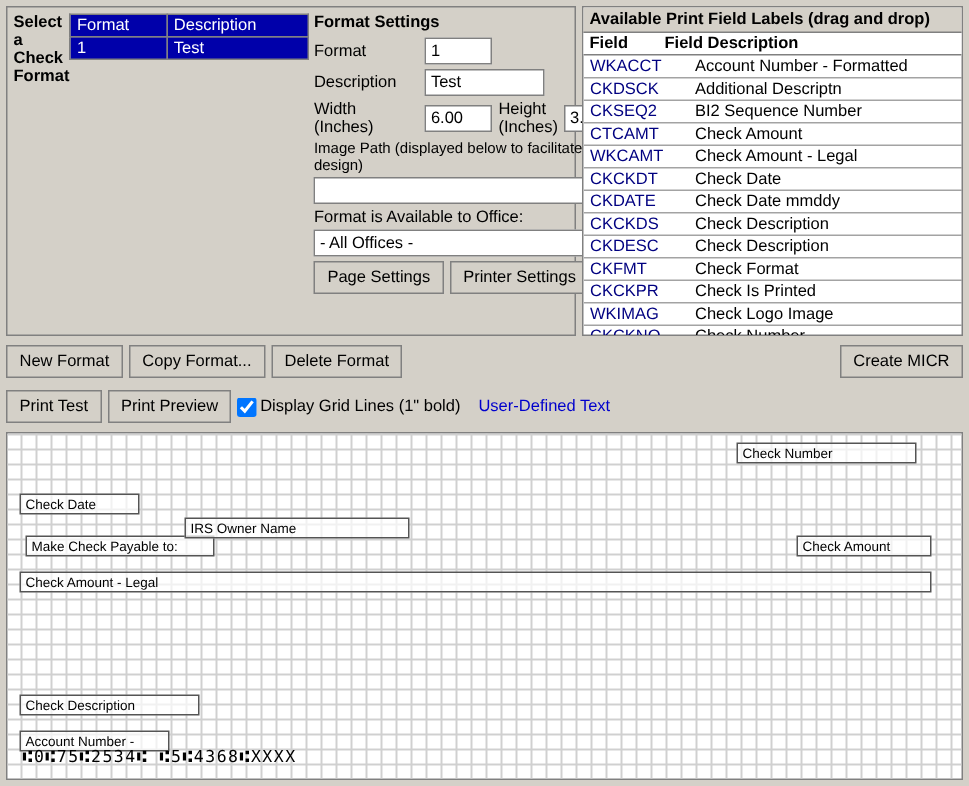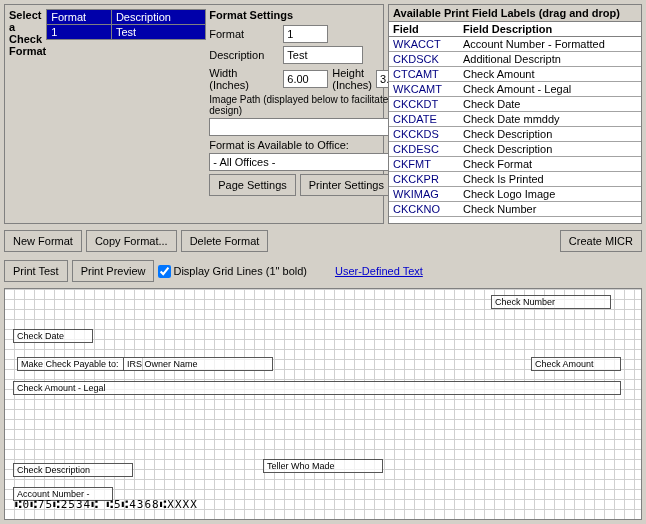--- a/index.html
+++ b/index.html
@@ -188,21 +188,21 @@
     }
 
     .field-table-header {
       display: flex;
       border-bottom: 1px solid #808080;
       padding: 1px 4px;
       background: white;
     }
 
     .field-col {
-      width: 70px;
+      width: 50px;
       font-weight: bold;
       font-size: 11px;
     }
 
     .field-desc-col {
       flex: 1;
       font-weight: bold;
       font-size: 11px;
     }
 
@@ -244,22 +244,21 @@
     .checkbox-label {
       display: flex;
       align-items: center;
       gap: 2px;
       font-size: 11px;
     }
 
     .user-defined-text {
       color: #0000cc;
       font-size: 11px;
-      margin-left: 24px;
-      text-decoration: underline;
+      margin-left: 8px;
     }
 
     .format-action-row {
       display: flex;
       gap: 4px;
       padding: 2px 0;
       align-items: center;
     }
 
     .create-micr-btn {
@@ -395,20 +394,24 @@
       <div class="field-list">
         <div class="field-row">
             <span class="field-code">WKACCT</span>
             <span class="field-desc">Account Number - Formatted</span>
           </div>
         <div class="field-row">
             <span class="field-code">CKDSCK</span>
             <span class="field-desc">Additional Descriptn</span>
           </div>
         <div class="field-row">
+            <span class="field-code">CKSEQ2</span>
+            <span class="field-desc">BI2 Sequence Number</span>
+          </div>
+        <div class="field-row">
             <span class="field-code">CTCAMT</span>
             <span class="field-desc">Check Amount</span>
           </div>
         <div class="field-row">
             <span class="field-code">WKCAMT</span>
             <span class="field-desc">Check Amount - Legal</span>
           </div>
         <div class="field-row">
             <span class="field-code">CKCKDT</span>
             <span class="field-desc">Check Date</span>
@@ -471,34 +474,31 @@
       <span>Check Number</span>
     </div>
 
     <div class="check-field" style="top:40px; left:8px; width:80px;">
       <span>Check Date</span>
     </div>
 
     <div class="check-field" style="top:68px; left:12px; width:126px;">
       <span>Make Check Payable to:</span>
     </div>
-    <div class="check-field" style="top:68px; left:118px; width:150px;">
+    <div class="check-field" style="top:56px; left:118px; width:150px;">
       <span>IRS Owner Name</span>
     </div>
     <div class="check-field" style="top:68px; right:20px; width:90px;">
       <span>Check Amount</span>
     </div>
 
     <div class="check-field" style="top:92px; left:8px; right:20px;">
       <span>Check Amount - Legal</span>
     </div>
 
-    <div class="check-field" style="top:170px; left:50%; transform:translateX(-50%); width:120px;">
-      <span>Teller Who Made</span>
-    </div>
 
     <div class="check-field" style="bottom:42px; left:8px; width:120px;">
       <span>Check Description</span>
     </div>
 
     <div class="check-field" style="bottom:18px; left:8px; width:100px;">
       <span>Account Number -</span>
     </div>
 
     <div class="micr-line">

